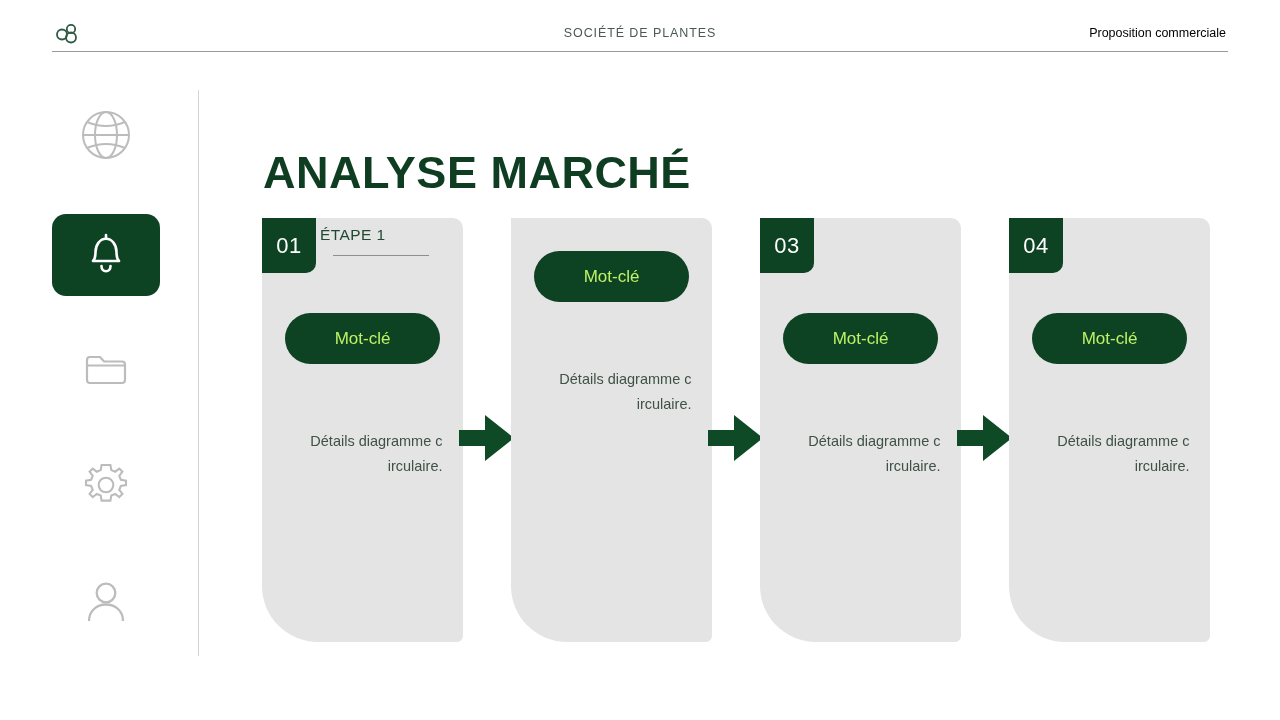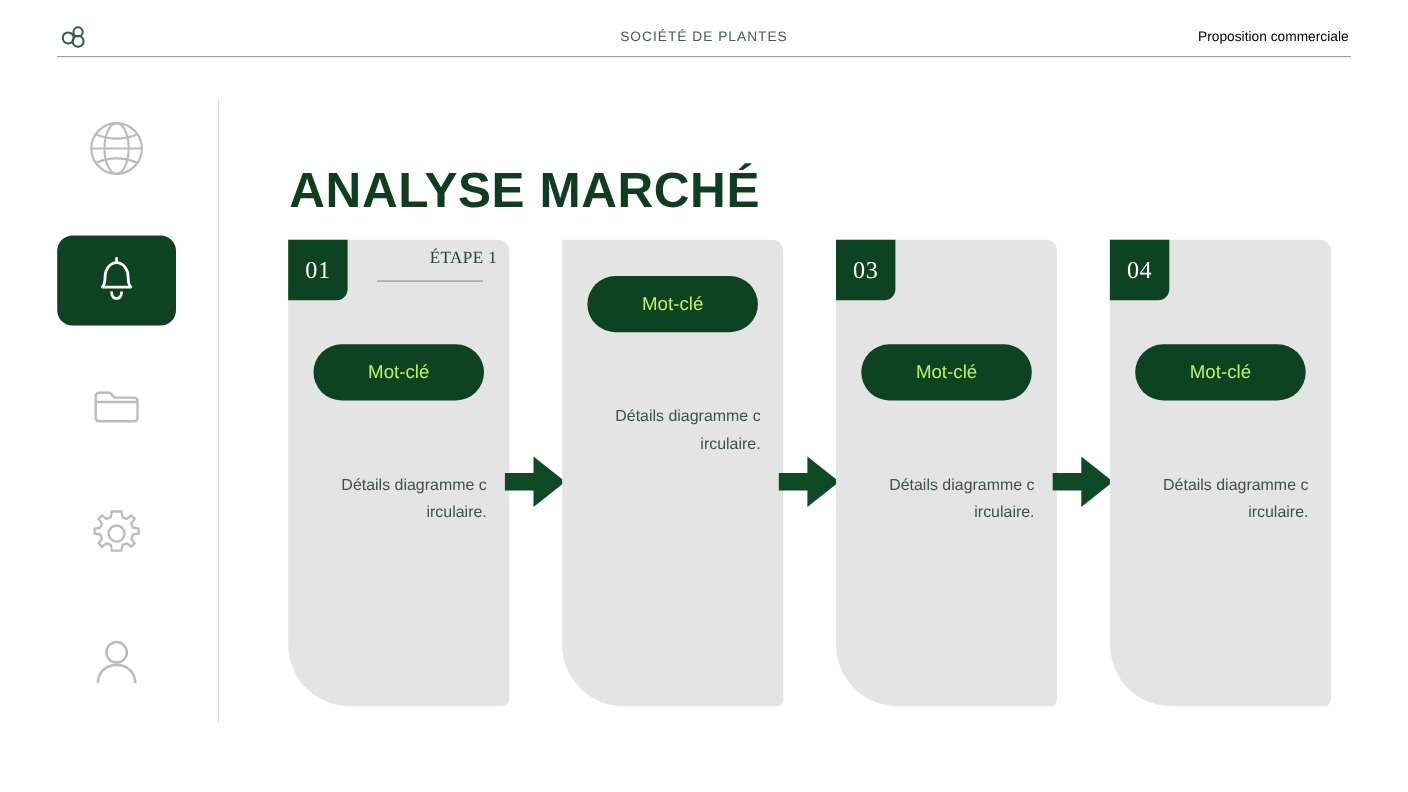--- a/index.html
+++ b/index.html
@@ -117,44 +117,43 @@
     width: 201px;
     height: 424px;
     background: #e4e4e4;
     border-radius: 0 10px 6px 56px;
     flex: 0 0 201px;
   }
 
   .card-head {
     position: relative;
     height: 62px;
-    font-family: Liberation Serif, serif;
   }
   .step-badge {
     position: absolute;
     left: 0;
     top: 0;
     width: 54px;
     height: 55px;
     background: #0d4223;
     border-radius: 0 0 10px 0;
     color: #ffffff;
     font-size: 22px;
     display: flex;
     align-items: center;
     justify-content: center;
     letter-spacing: 0.5px;
   }
   .step-label-wrap {
     position: absolute;
-    left: 68px;
+    left: 58px;
     top: 0;
     width: 122px;
     padding-top: 8px;
-    text-align: right;
+    text-align: left;
   }
   .step-label {
     font-size: 15.5px;
     color: #1d4a30;
     letter-spacing: 0.4px;
   }
   .step-rule {
     margin: 11px auto 0 auto;
     width: 96px;
     height: 1px;

